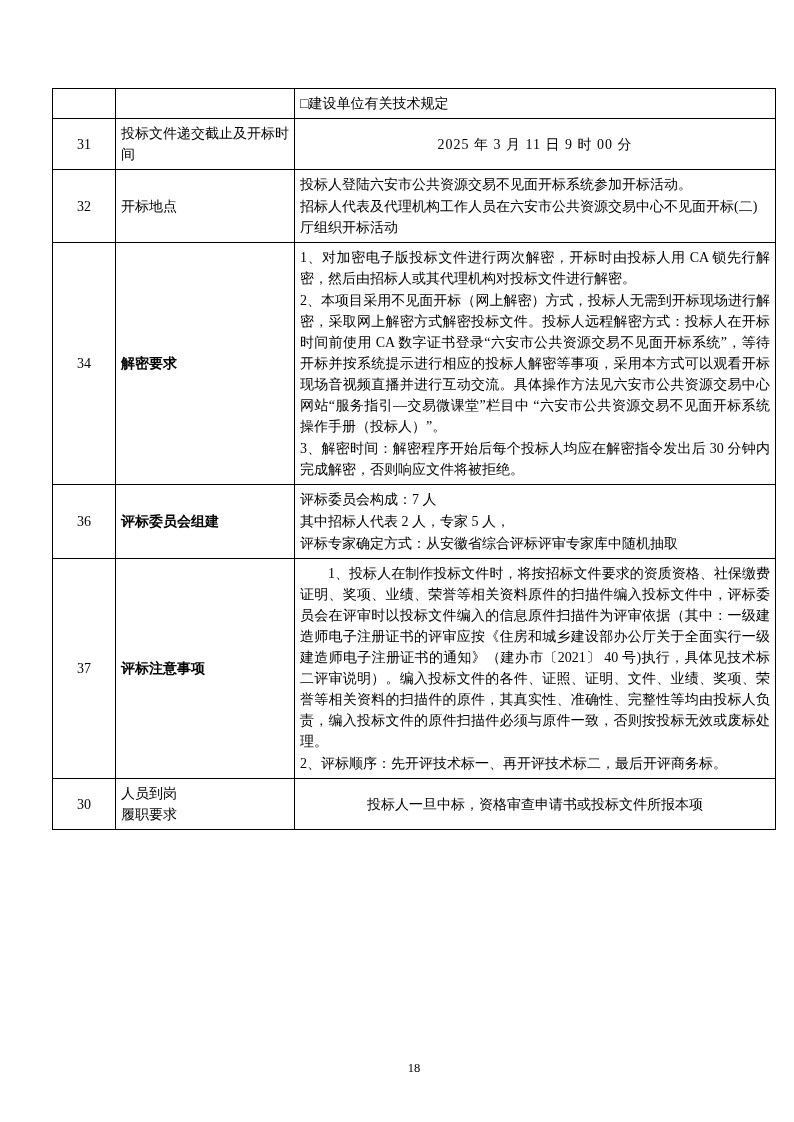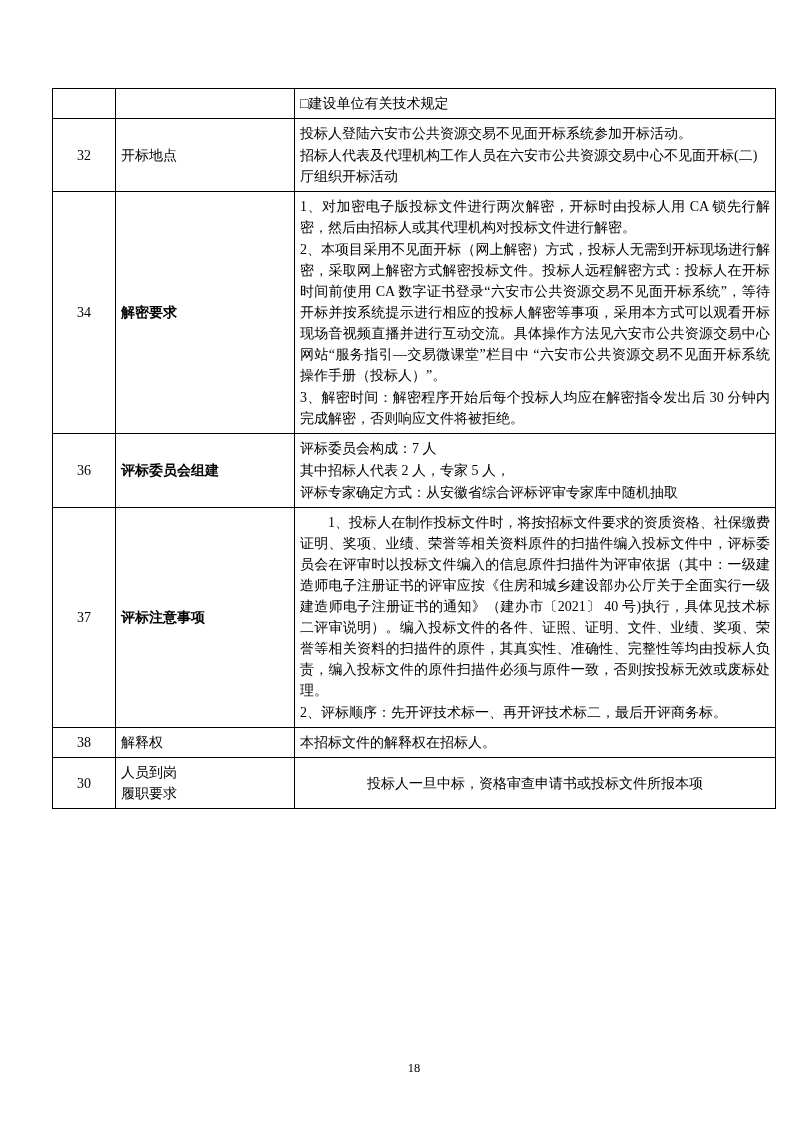--- a/index.html
+++ b/index.html
@@ -74,20 +74,27 @@
     <tbody>
 
       <tr>
         <td class="col-num"></td>
         <td class="col-label"></td>
         <td class="col-content">
           <p class="cell-p">□建设单位有关技术规定</p>
         </td>
       </tr>
 
+      <tr>
+        <td class="col-num">31</td>
+        <td class="col-label">投标文件递交截止及开标时间</td>
+        <td class="col-content">
+          <p class="cell-p center spaced">2025 年 3 月 11 日 9 时 00 分</p>
+        </td>
+      </tr>
 
       <tr>
         <td class="col-num">32</td>
         <td class="col-label">开标地点</td>
         <td class="col-content tall">
           <p class="cell-p">投标人登陆六安市公共资源交易不见面开标系统参加开标活动。</p>
           <p class="cell-p">招标人代表及代理机构工作人员在六安市公共资源交易中心不见面开标(二)厅组织开标活动</p>
         </td>
       </tr>
 
@@ -115,27 +122,20 @@
 
       <tr>
         <td class="col-num">37</td>
         <td class="col-label bold">评标注意事项</td>
         <td class="col-content justify">
           <p class="cell-p indent">1、投标人在制作投标文件时，将按招标文件要求的资质资格、社保缴费证明、奖项、业绩、荣誉等相关资料原件的扫描件编入投标文件中，评标委员会在评审时以投标文件编入的信息原件扫描件为评审依据（其中：一级建造师电子注册证书的评审应按《住房和城乡建设部办公厅关于全面实行一级建造师电子注册证书的通知》（建办市〔2021〕 40 号)执行，具体见技术标二评审说明）。编入投标文件的各件、证照、证明、文件、业绩、奖项、荣誉等相关资料的扫描件的原件，其真实性、准确性、完整性等均由投标人负责，编入投标文件的原件扫描件必须与原件一致，否则按投标无效或废标处理。</p>
           <p class="cell-p">2、评标顺序：先开评技术标一、再开评技术标二，最后开评商务标。</p>
         </td>
       </tr>
 
-      <tr>
-        <td class="col-num">38</td>
-        <td class="col-label">解释权</td>
-        <td class="col-content">
-          <p class="cell-p">本招标文件的解释权在招标人。</p>
-        </td>
-      </tr>
 
       <tr>
         <td class="col-num">30</td>
         <td class="col-label" style="white-space: pre-line;"><span>人员到岗
 履职要求</span></td>
         <td class="col-content">
           <p class="cell-p center">投标人一旦中标，资格审查申请书或投标文件所报本项</p>
         </td>
       </tr>
 

